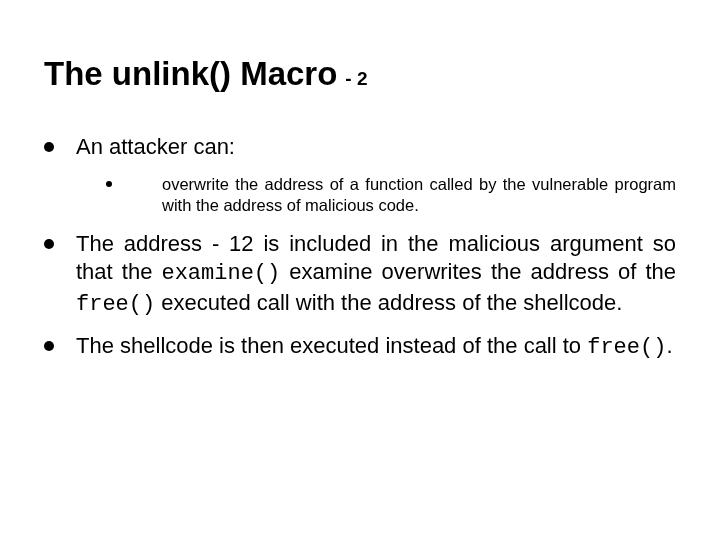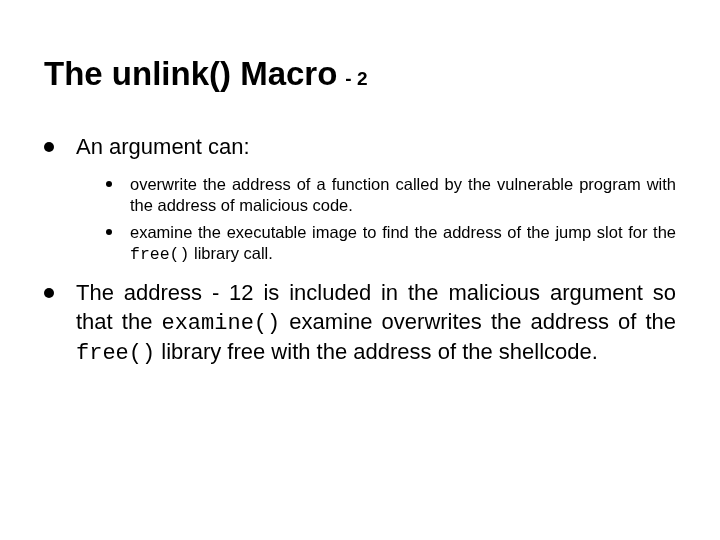--- a/index.html
+++ b/index.html
@@ -71,53 +71,54 @@
     border-radius: 50%;
     background: #000;
     margin-top: 7px;
     margin-right: 18px;
   }
   .l2 > .text {
     flex: 1 1 auto;
     font-size: 16.5px;
     line-height: 1.28;
     text-align: justify;
+    margin-left: 32px;
   }
   .code {
     font-family: "Courier New", Courier, monospace;
   }
 </style>
 </head>
 <body>
 
 <div class="slide">
 
   <div class="title-row">
     <span class="title">The unlink() Macro</span>
     <span class="title-sub">- 2</span>
   </div>
 
   <div class="content">
 
     <div class="l1">
       <span class="bullet"></span>
-      <span class="text">An argument can:</span>
+      <span class="text">An attacker can:</span>
     </div>
 
     <div class="l2-group">
       <div class="l2">
         <span class="bullet"></span>
         <span class="text">overwrite the address of a function called by the vulnerable program with the address of malicious code.</span>
       </div>
-      <div class="l2">
-        <span class="bullet"></span>
-        <span class="text"><span>examine the executable image to find the address of the jump slot for the </span><span class="code">free()</span><span> library call.</span></span>
-      </div>
     </div>
 
     <div class="l1">
       <span class="bullet"></span>
-      <span class="text"><span>The address - 12 is included in the malicious argument so that the </span><span class="code">examine()</span><span> examine overwrites the address of the </span><span class="code">free()</span><span> library free with the address of the shellcode.</span></span>
+      <span class="text"><span>The address - 12 is included in the malicious argument so that the </span><span class="code">examine()</span><span> examine overwrites the address of the </span><span class="code">free()</span><span> executed call with the address of the shellcode.</span></span>
     </div>
 
+    <div class="l1">
+      <span class="bullet"></span>
+      <span class="text"><span>The shellcode is then executed instead of the call to </span><span class="code">free()</span><span>.</span></span>
+    </div>
 
   </div>
 </div>
 
 </body></html>

